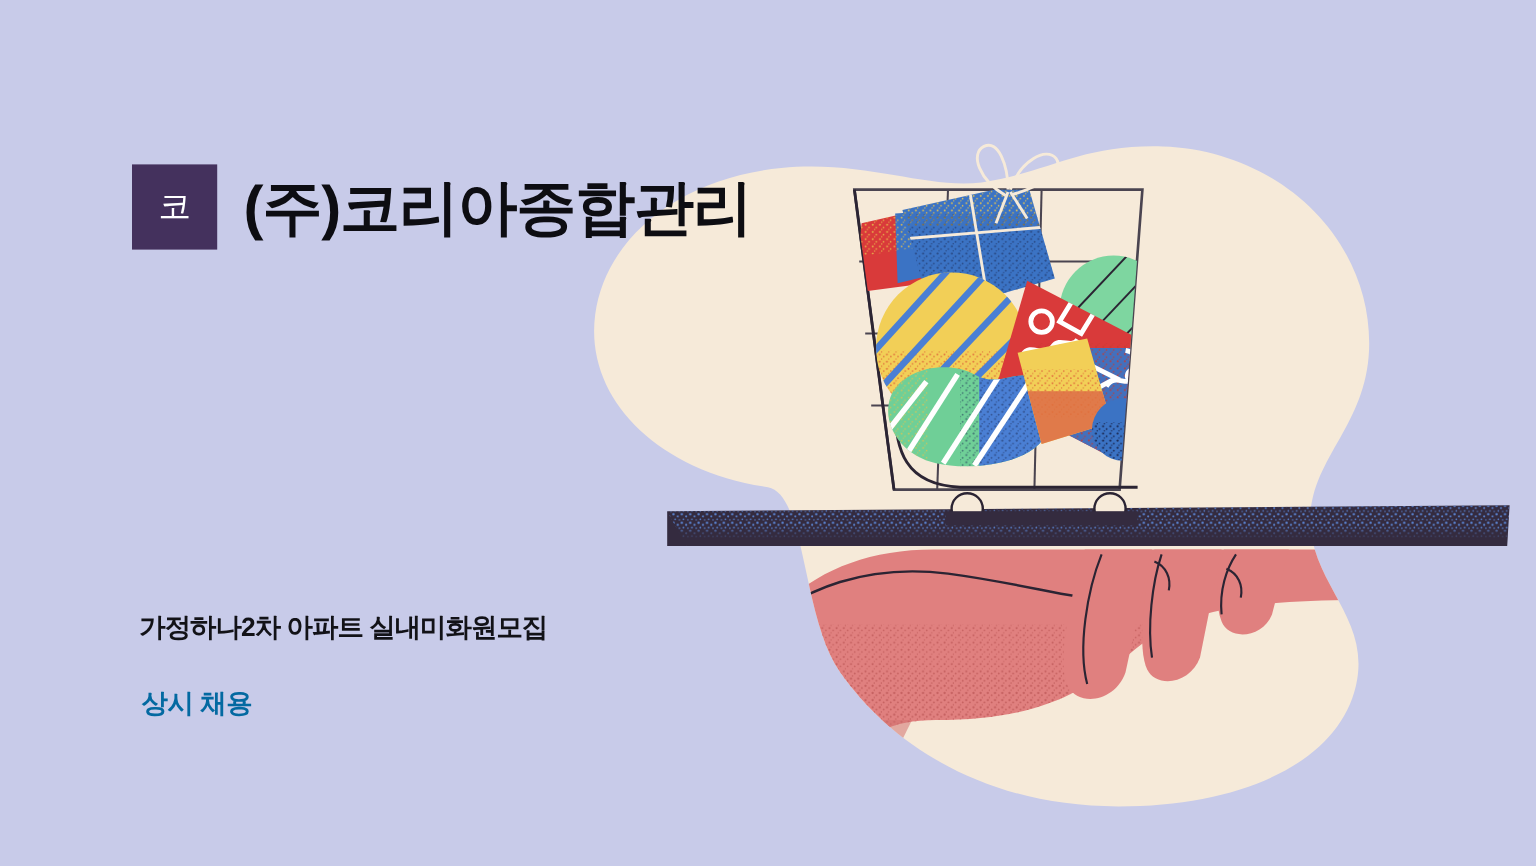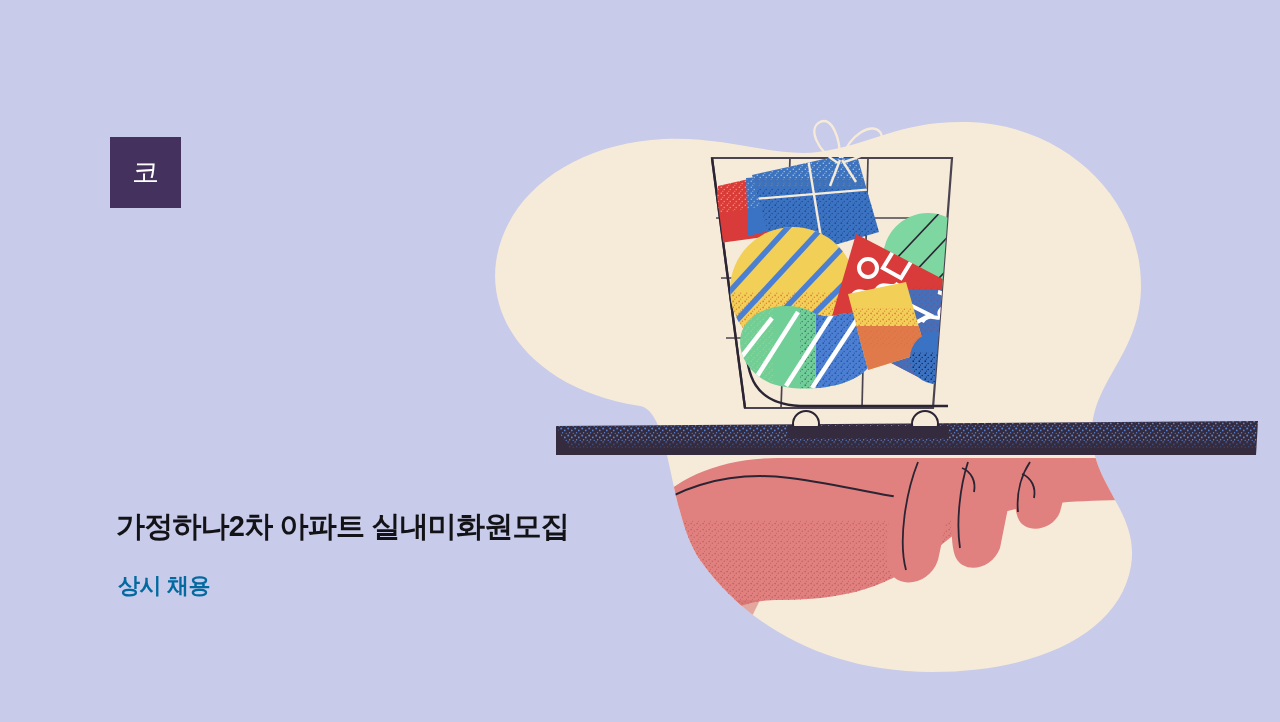--- a/index.html
+++ b/index.html
@@ -53,21 +53,21 @@
     font-weight: 700;
     color: #0d0d12;
     letter-spacing: -1px;
     white-space: nowrap;
     line-height: 1;
   }
   .job-title {
     position: absolute;
     left: 116px;
     top: 511px;
-    font-size: 29px;
+    font-size: 22px;
     font-weight: 700;
     color: #121217;
     letter-spacing: -0.8px;
     white-space: nowrap;
     z-index: 5;
     line-height: 1.1;
     text-align: right;
   }
   .job-subtitle {
     position: absolute;
@@ -384,19 +384,20 @@
         </g>
       </g>
 
       <path d="M612,660 L700,600 L760,600 L700,722 L612,722 Z" fill="#d2716f" opacity="0.55"></path>
     </g>
 
   </svg>
 
   <div class="header-row">
     <div class="logo-badge">코</div>
+    <div class="company-name">(주)코리아종합관리</div>
   </div>
 
   <div class="job-title">가정하나2차 아파트 실내미화원모집</div>
 
   <div class="job-subtitle">상시 채용</div>
 
 </div>
 
 </body></html>

